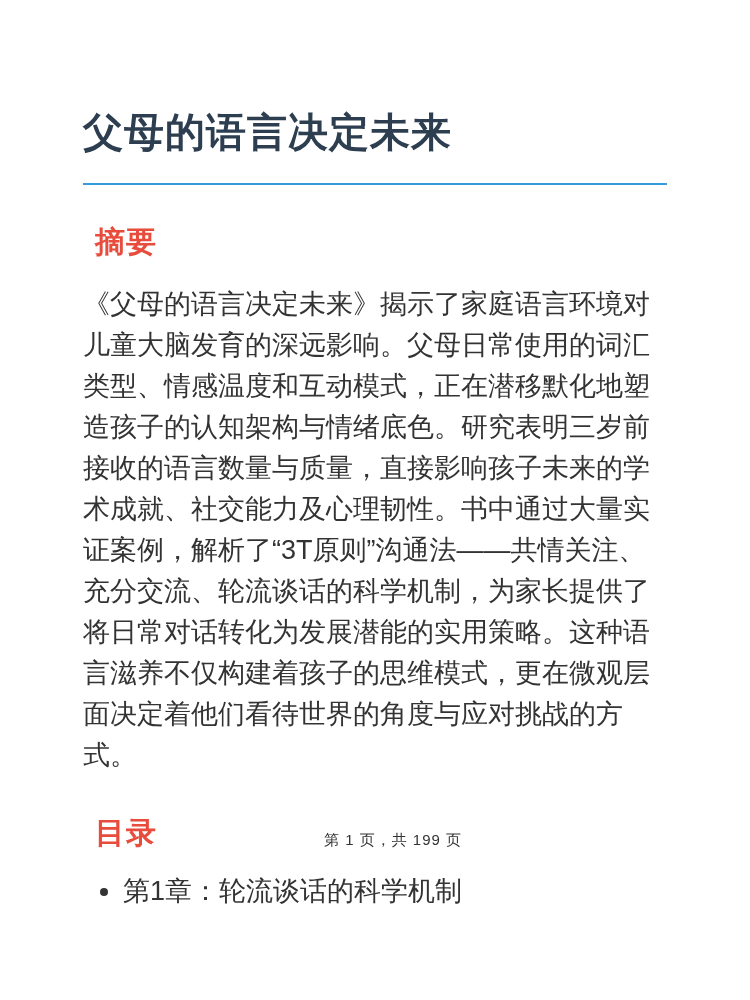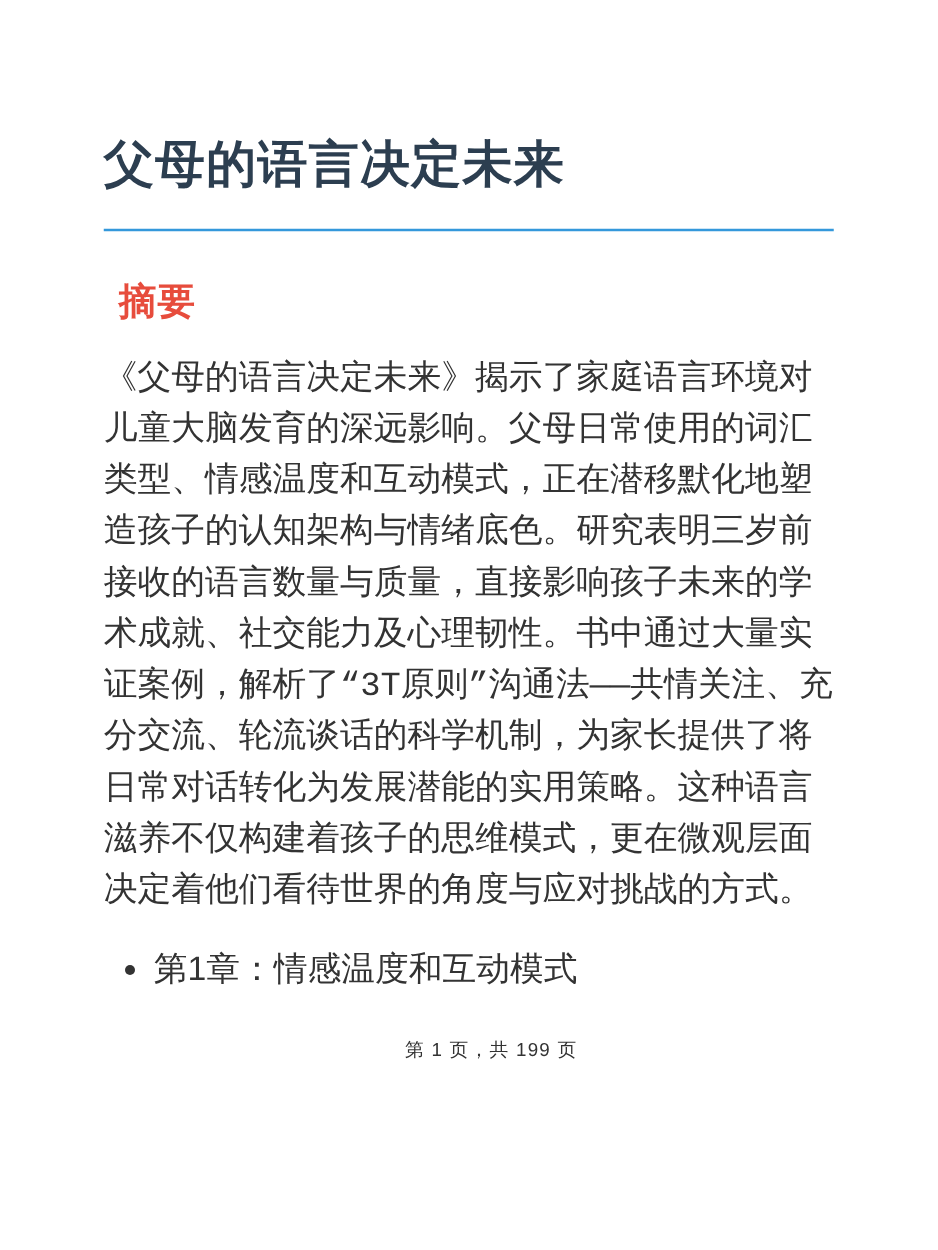--- a/index.html
+++ b/index.html
@@ -41,21 +41,20 @@
     letter-spacing: 1px;
   }
   p.abstract-text {
     margin: 24px 0 0 0;
     font-size: 27px;
     line-height: 41px;
     color: #333333;
     text-align: left;
     word-break: break-all;
     overflow-wrap: anywhere;
-    font-family: Liberation Mono, monospace;
   }
   ul.toc-list {
     margin: 20px 0 0 0;
     padding: 0 0 0 40px;
     list-style: disc outside;
     font-size: 27px;
     line-height: 40px;
     color: #333333;
   }
   ul.toc-list > li::marker {
@@ -82,22 +81,23 @@
 <body>
 
 <div class="page">
 
   <h1 class="doc-title">父母的语言决定未来</h1>
 
   <h2 class="section-heading">摘要</h2>
 
   <p class="abstract-text">《父母的语言决定未来》揭示了家庭语言环境对儿童大脑发育的深远影响。父母日常使用的词汇类型、情感温度和互动模式，正在潜移默化地塑造孩子的认知架构与情绪底色。研究表明三岁前接收的语言数量与质量，直接影响孩子未来的学术成就、社交能力及心理韧性。书中通过大量实证案例，解析了“3T原则”沟通法——共情关注、充分交流、轮流谈话的科学机制，为家长提供了将日常对话转化为发展潜能的实用策略。这种语言滋养不仅构建着孩子的思维模式，更在微观层面决定着他们看待世界的角度与应对挑战的方式。</p>
 
+  <h2 class="section-heading">目录</h2>
 
   <ul class="toc-list">
     <li>
-      <span>第1章：情感温度和互动模式</span>
+      <span>第1章：轮流谈话的科学机制</span>
     </li>
   </ul>
 
   <div class="page-footer">第 1 页，共 199 页</div>
 
 </div>
 
 </body></html>

